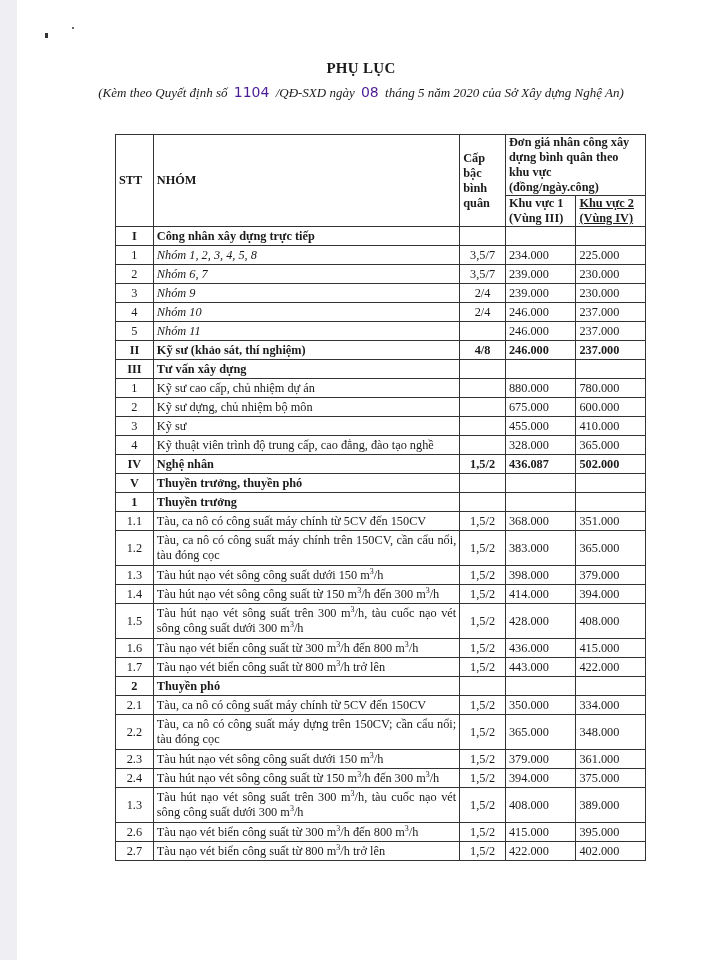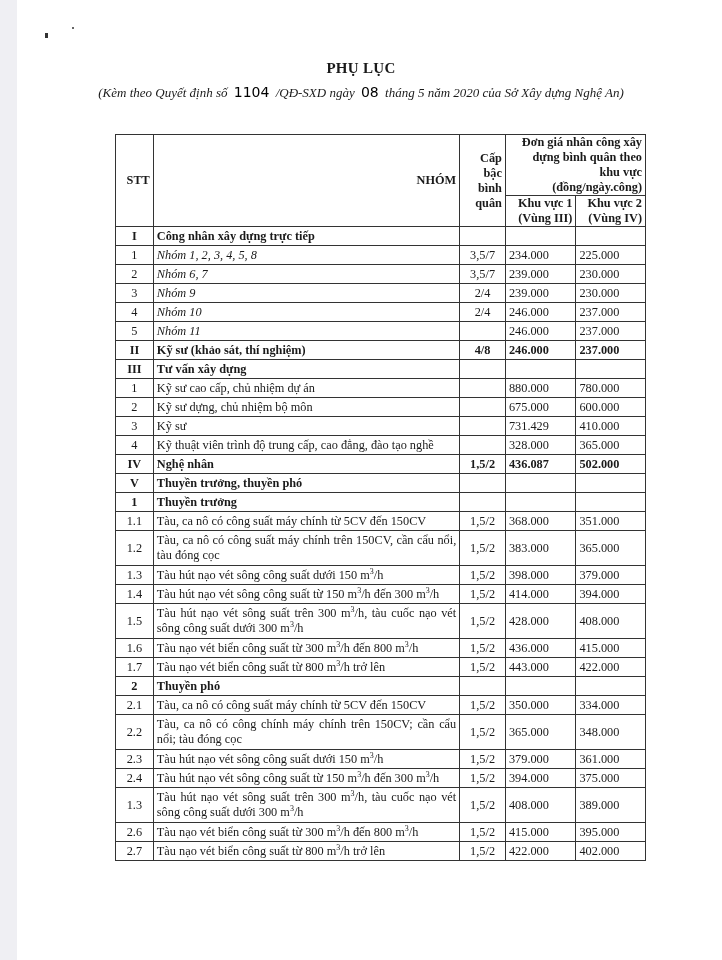--- a/index.html
+++ b/index.html
@@ -19,40 +19,40 @@
   .title {
     position: absolute; top: 60px; left: 0; width: 722px; text-align: center;
     font-weight: bold; font-size: 15px; letter-spacing: 0.3px;
   }
   .subtitle {
     position: absolute; top: 84px; left: 0; width: 722px; text-align: center;
     font-style: italic; font-size: 13px;
   }
   .hand {
     font-family: "DejaVu Sans", sans-serif; font-style: normal;
-    color: #000000; font-size: 14px; padding: 0 3px;
+    color: #4c1d95; font-size: 14px; padding: 0 3px;
   }
   table.appendix {
     position: absolute; left: 115px; top: 134px;
     width: 531px;
     border-collapse: collapse;
     font-size: 12.3px;
   }
   table.appendix td, table.appendix th {
     border: 1px solid #333;
     padding: 0 3px;
     line-height: 15px;
     height: 18px;
   }
-  th { font-weight: bold; text-align: right; vertical-align: middle; border-radius: 10px; }
+  th { font-weight: bold; text-align: left; vertical-align: middle; border-radius: 10px; }
   .col-stt { width: 31px; }
   .col-name { width: 305px; }
   .col-grade { width: 39px; }
   .col-k1 { width: 64px; }
-  .col-k2 { width: 63px; }
+  .col-k2 { width: 63px; text-decoration: underline; }
   th.h-main { height: 83px; }
   th.h-sub { height: 36px; }
   td.stt { text-align: center; }
   td.num { text-align: left; }
   td.grade { text-align: center; }
   tr.section td { font-weight: bold; }
   tr.italic td.name { font-style: italic; }
   tr.tall td { height: 34px; }
   td.name.justify { text-align: justify; }
   sup { font-size: 8px; line-height: 0; }
@@ -154,21 +154,21 @@
         <td class="stt">2</td>
         <td class="name">Kỹ sư dựng, chủ nhiệm bộ môn</td>
         <td class="grade"></td>
         <td class="num">675.000</td>
         <td class="num">600.000</td>
       </tr>
       <tr>
         <td class="stt">3</td>
         <td class="name">Kỹ sư</td>
         <td class="grade"></td>
-        <td class="num">731.429</td>
+        <td class="num">455.000</td>
         <td class="num">410.000</td>
       </tr>
       <tr>
         <td class="stt">4</td>
         <td class="name">Kỹ thuật viên trình độ trung cấp, cao đẳng, đào tạo nghề</td>
         <td class="grade"></td>
         <td class="num">328.000</td>
         <td class="num">365.000</td>
       </tr>
       <tr class="section">
@@ -250,21 +250,21 @@
       </tr>
       <tr>
         <td class="stt">2.1</td>
         <td class="name">Tàu, ca nô có công suất máy chính từ 5CV đến 150CV</td>
         <td class="grade">1,5/2</td>
         <td class="num">350.000</td>
         <td class="num">334.000</td>
       </tr>
       <tr class="tall">
         <td class="stt">2.2</td>
-        <td class="name justify">Tàu, ca nô có công chính máy chính trên 150CV; cần cẩu nổi; tàu đóng cọc</td>
+        <td class="name justify">Tàu, ca nô có công suất máy dựng trên 150CV; cần cẩu nổi; tàu đóng cọc</td>
         <td class="grade">1,5/2</td>
         <td class="num">365.000</td>
         <td class="num">348.000</td>
       </tr>
       <tr>
         <td class="stt">2.3</td>
         <td class="name">Tàu hút nạo vét sông công suất dưới 150 m<sup>3</sup>/h</td>
         <td class="grade">1,5/2</td>
         <td class="num">379.000</td>
         <td class="num">361.000</td>

